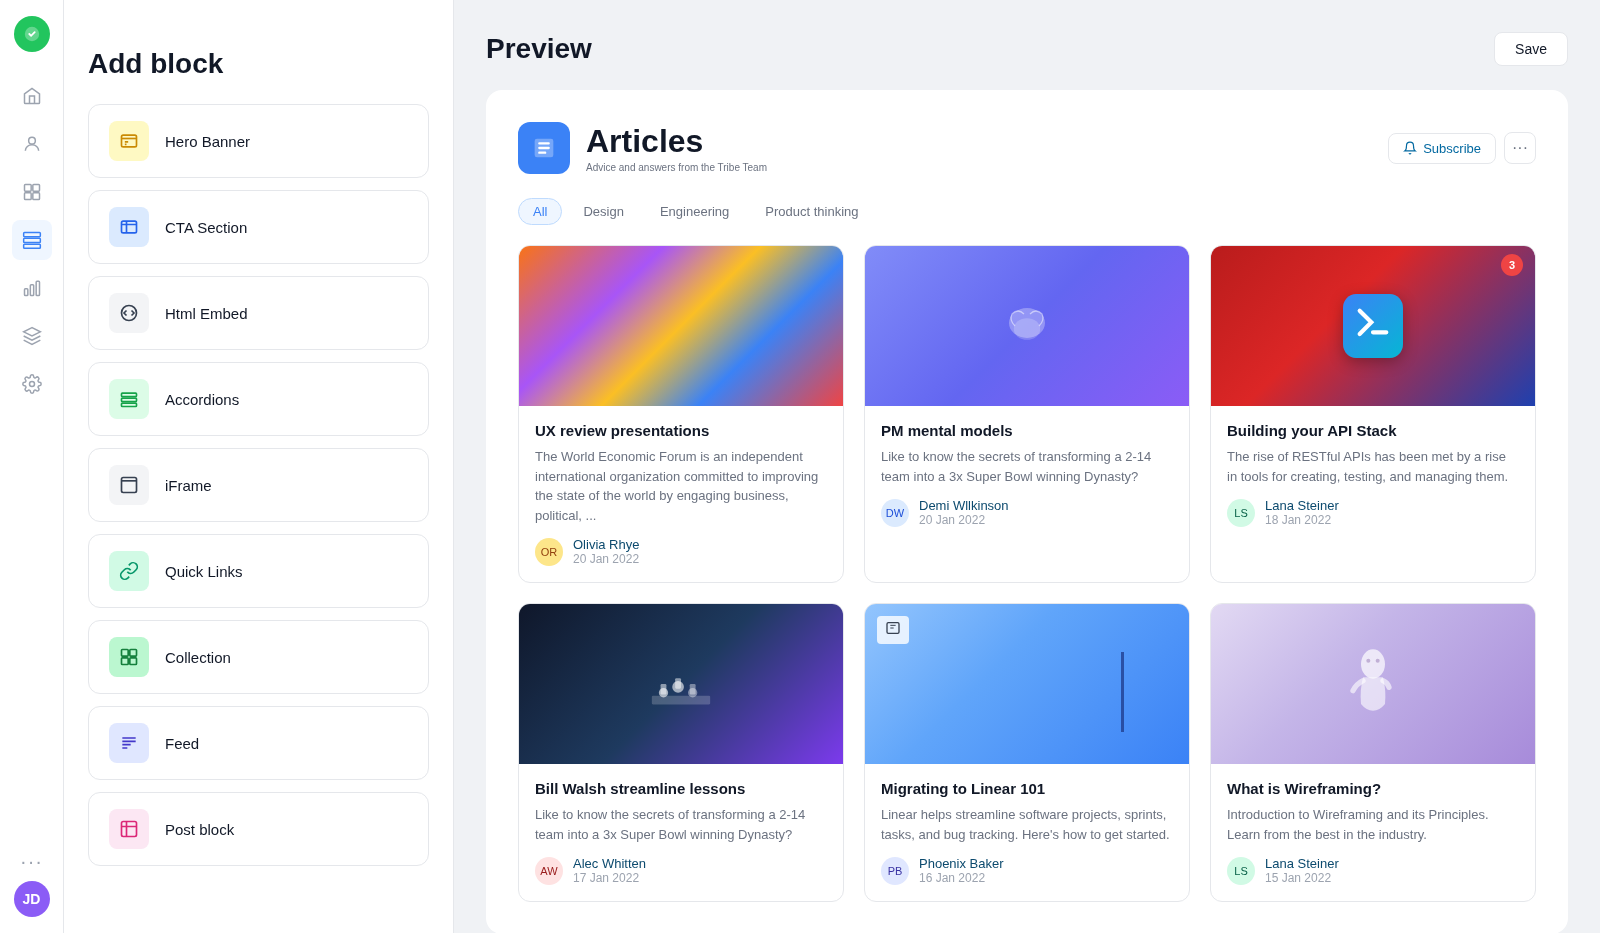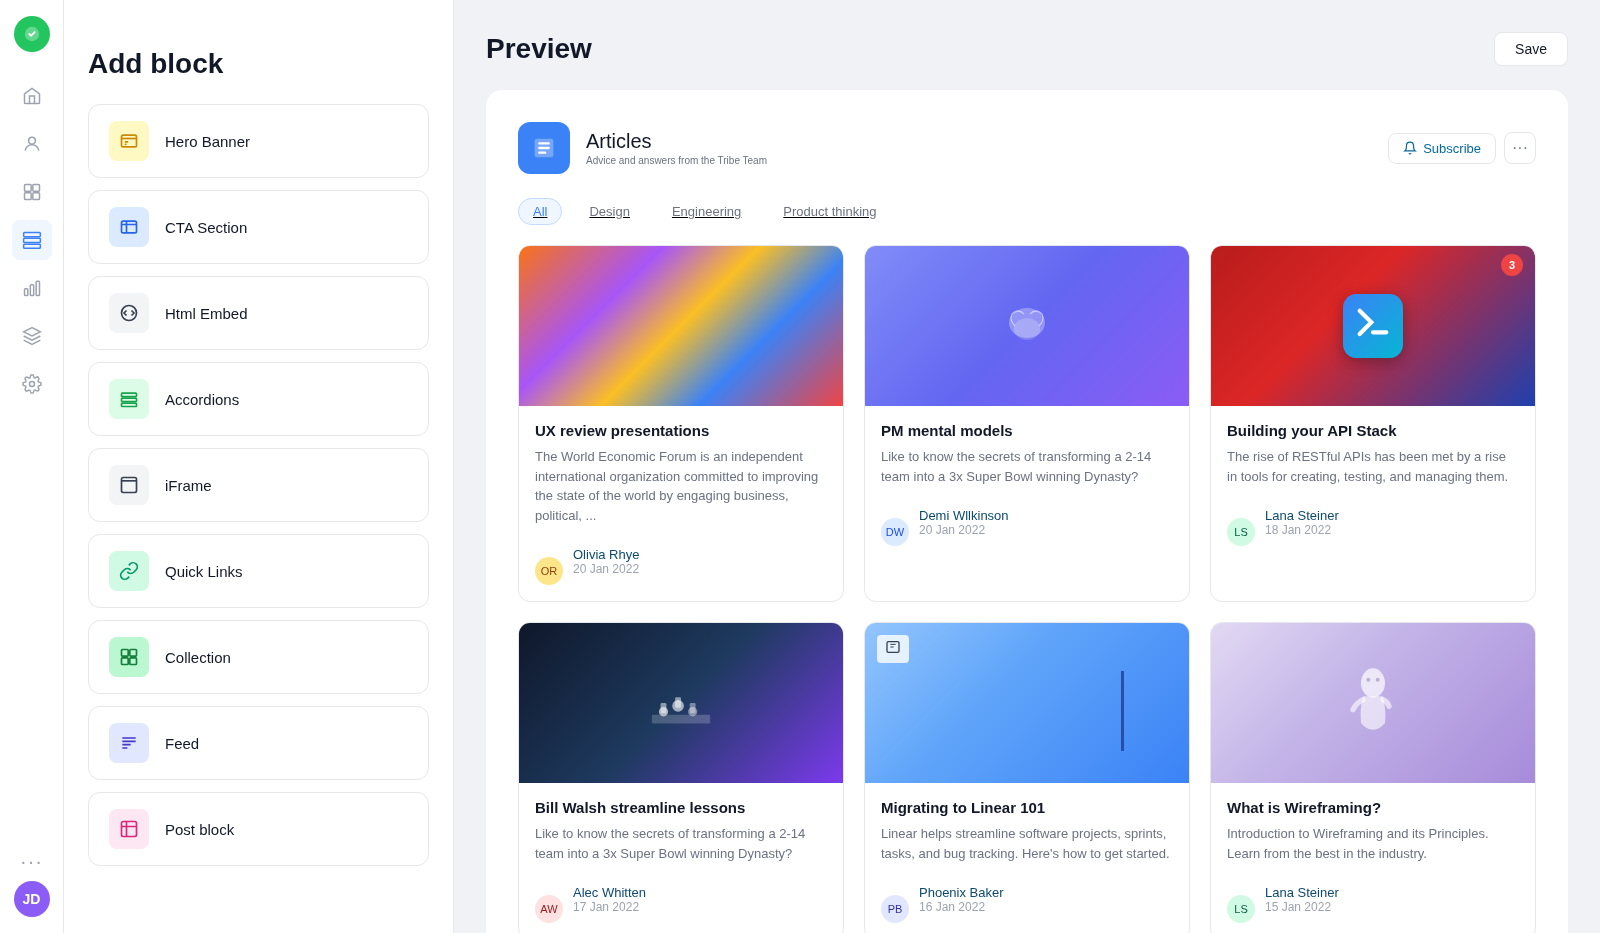--- a/index.html
+++ b/index.html
@@ -104,21 +104,21 @@
       display: flex; align-items: center; justify-content: space-between;
       margin-bottom: 24px;
     }
     .articles-title-group { display: flex; align-items: center; gap: 16px; }
     .articles-logo {
       width: 52px; height: 52px; border-radius: 12px;
       background: #3b82f6;
       display: flex; align-items: center; justify-content: center;
     }
     .articles-logo svg { width: 28px; height: 28px; color: #fff; }
-    .articles-title { font-size: 20px; font-weight: 400; color: #111827; }
+    .articles-title { font-size: 32px; font-weight: 700; color: #111827; }
     .articles-subtitle { font-size: 10px; color: #6b7280; margin-top: 2px; }
     .articles-actions { display: flex; align-items: center; gap: 8px; }
     .subscribe-btn {
       display: flex; align-items: center; gap: 6px;
       padding: 7px 14px;
       border: 1px solid #e5e7eb;
       border-radius: 8px;
       background: #fff;
       font-size: 13px; color: #0369a1;
       cursor: pointer;
@@ -127,21 +127,21 @@
       width: 32px; height: 32px;
       border: 1px solid #e5e7eb;
       border-radius: 8px;
       background: #fff;
       display: flex; align-items: center; justify-content: center;
       cursor: pointer;
       color: #6b7280; font-size: 16px;
     }
 
     
-    .tags { display: flex; gap: 12px; margin-bottom: 20px; flex-wrap: wrap; text-decoration: underline; }
+    .tags { display: flex; gap: 6px; margin-bottom: 20px; flex-wrap: wrap; }
     .tag {
       padding: 5px 14px;
       border-radius: 20px;
       font-size: 13px;
       cursor: pointer;
       border: 1px solid transparent;
     }
     .tag.active { background: #eff6ff; color: #3b82f6; border-color: #bfdbfe; }
     .tag.inactive { color: #6b7280; }
 
@@ -162,21 +162,21 @@
       display: flex; align-items: center; justify-content: center;
     }
     .article-body { padding: 16px; }
     .article-title { font-size: 15px; font-weight: 600; color: #111827; margin-bottom: 8px; }
     .article-desc { font-size: 13px; color: #6b7280; line-height: 1.5; margin-bottom: 12px; }
     .article-author { display: flex; align-items: center; gap: 10px; }
     .author-avatar-placeholder {
       width: 28px; height: 28px; border-radius: 50%;
       background: #e5e7eb;
       display: flex; align-items: center; justify-content: center;
-      font-size: 11px; color: #6b7280; flex-shrink: 0; margin-top: 20px;
+      font-size: 11px; color: #6b7280; flex-shrink: 0;
     }
     .author-name { font-size: 13px; font-weight: 500; color: #0c4a6e; }
     .author-date { font-size: 12px; color: #9ca3af; }
 
     
     .bg-yellow { background: #fef9c3; }
     .bg-blue { background: #dbeafe; }
     .bg-gray { background: #f3f4f6; }
     .bg-green { background: #dcfce7; }
     .bg-teal { background: #d1fae5; }

